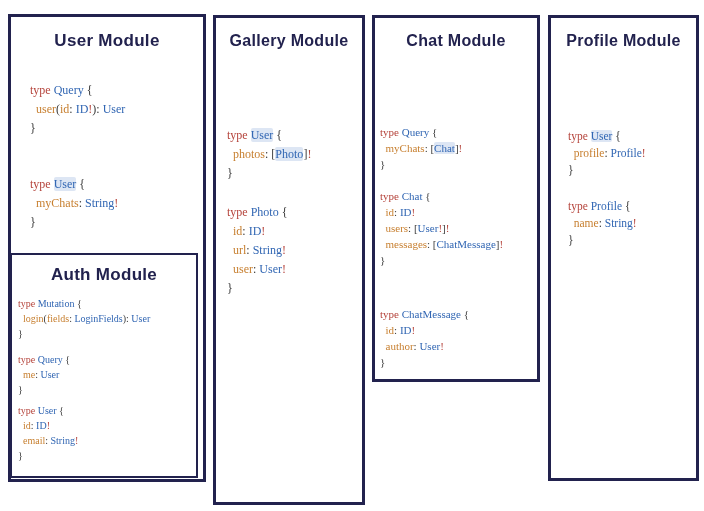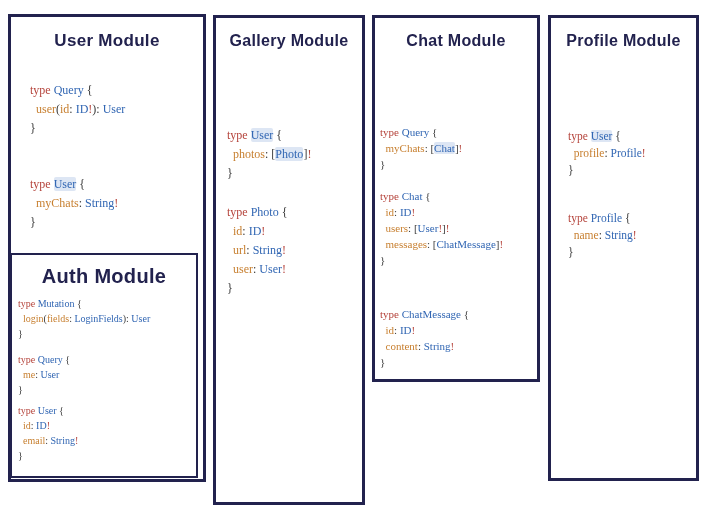--- a/index.html
+++ b/index.html
@@ -46,27 +46,27 @@
   .m0-b1{left:19px;top:158px}
   .m1 .cb{font-size:12px;line-height:19px}
   .m1-b0{left:11px;top:108px}
   .m1-b1{left:11px;top:185px}
   .m2 .cb{font-size:11px;line-height:16px}
   .m2-b0{left:5px;top:106px}
   .m2-b1{left:5px;top:170px}
   .m2-b2{left:5px;top:288px}
   .m3 .cb{font-size:11.5px;line-height:17px}
   .m3-b0{left:17px;top:110px}
-  .m3-b1{left:17px;top:192px}
+  .m3-b1{left:17px;top:180px}
   
   .auth{
     position:absolute;left:-1px;top:236px;width:188px;height:225px;
     border:2px solid var(--navy);background:#ffffff;
   }
-  .auth .module-title{font-size:20px;padding-top:10px}
+  .auth .module-title{font-size:17px;padding-top:10px}
   .auth .cb{font-size:10px;line-height:15px}
   .a-b0{left:6px;top:41px}
   .a-b1{left:6px;top:97px}
   .a-b2{left:6px;top:148px}
 </style>
 </head>
 <body>
 
 <div id="canvas">
     <section class="module m0">
@@ -126,21 +126,21 @@
       <div class="cb m2-b1">
         <div class="line"><span class="tk tk-k">type</span><span class="tk tk-p"> </span><span class="tk tk-t">Chat</span><span class="tk tk-p"> {</span></div>
         <div class="line"><span class="tk tk-p">  </span><span class="tk tk-f">id</span><span class="tk tk-p">: </span><span class="tk tk-t">ID</span><span class="tk tk-b">!</span></div>
         <div class="line"><span class="tk tk-p">  </span><span class="tk tk-f">users</span><span class="tk tk-p">: </span><span class="tk tk-p">[</span><span class="tk tk-t">User</span><span class="tk tk-b">!</span><span class="tk tk-p">]</span><span class="tk tk-b">!</span></div>
         <div class="line"><span class="tk tk-p">  </span><span class="tk tk-f">messages</span><span class="tk tk-p">: </span><span class="tk tk-p">[</span><span class="tk tk-t">ChatMessage</span><span class="tk tk-p">]</span><span class="tk tk-b">!</span></div>
         <div class="line"><span class="tk tk-p">}</span></div>
       </div>
       <div class="cb m2-b2">
         <div class="line"><span class="tk tk-k">type</span><span class="tk tk-p"> </span><span class="tk tk-t">ChatMessage</span><span class="tk tk-p"> {</span></div>
         <div class="line"><span class="tk tk-p">  </span><span class="tk tk-f">id</span><span class="tk tk-p">: </span><span class="tk tk-t">ID</span><span class="tk tk-b">!</span></div>
-        <div class="line"><span class="tk tk-p">  </span><span class="tk tk-f">content</span><span class="tk tk-p">: </span><span class="tk tk-t">String</span><span class="tk tk-b">!</span></div>
+        <div class="line"><span class="tk tk-p">  </span><span class="tk tk-f">author</span><span class="tk tk-p">: </span><span class="tk tk-t">User</span><span class="tk tk-b">!</span></div>
         <div class="line"><span class="tk tk-p">}</span></div>
       </div>
     </section>
     <section class="module m3">
       <h2 class="module-title">Profile Module</h2>
       <div class="cb m3-b0">
         <div class="line"><span class="tk tk-k">type</span><span class="tk tk-p"> </span><span class="tk tk-h">User</span><span class="tk tk-p"> {</span></div>
         <div class="line"><span class="tk tk-p">  </span><span class="tk tk-f">profile</span><span class="tk tk-p">: </span><span class="tk tk-t">Profile</span><span class="tk tk-b">!</span></div>
         <div class="line"><span class="tk tk-p">}</span></div>
       </div>

